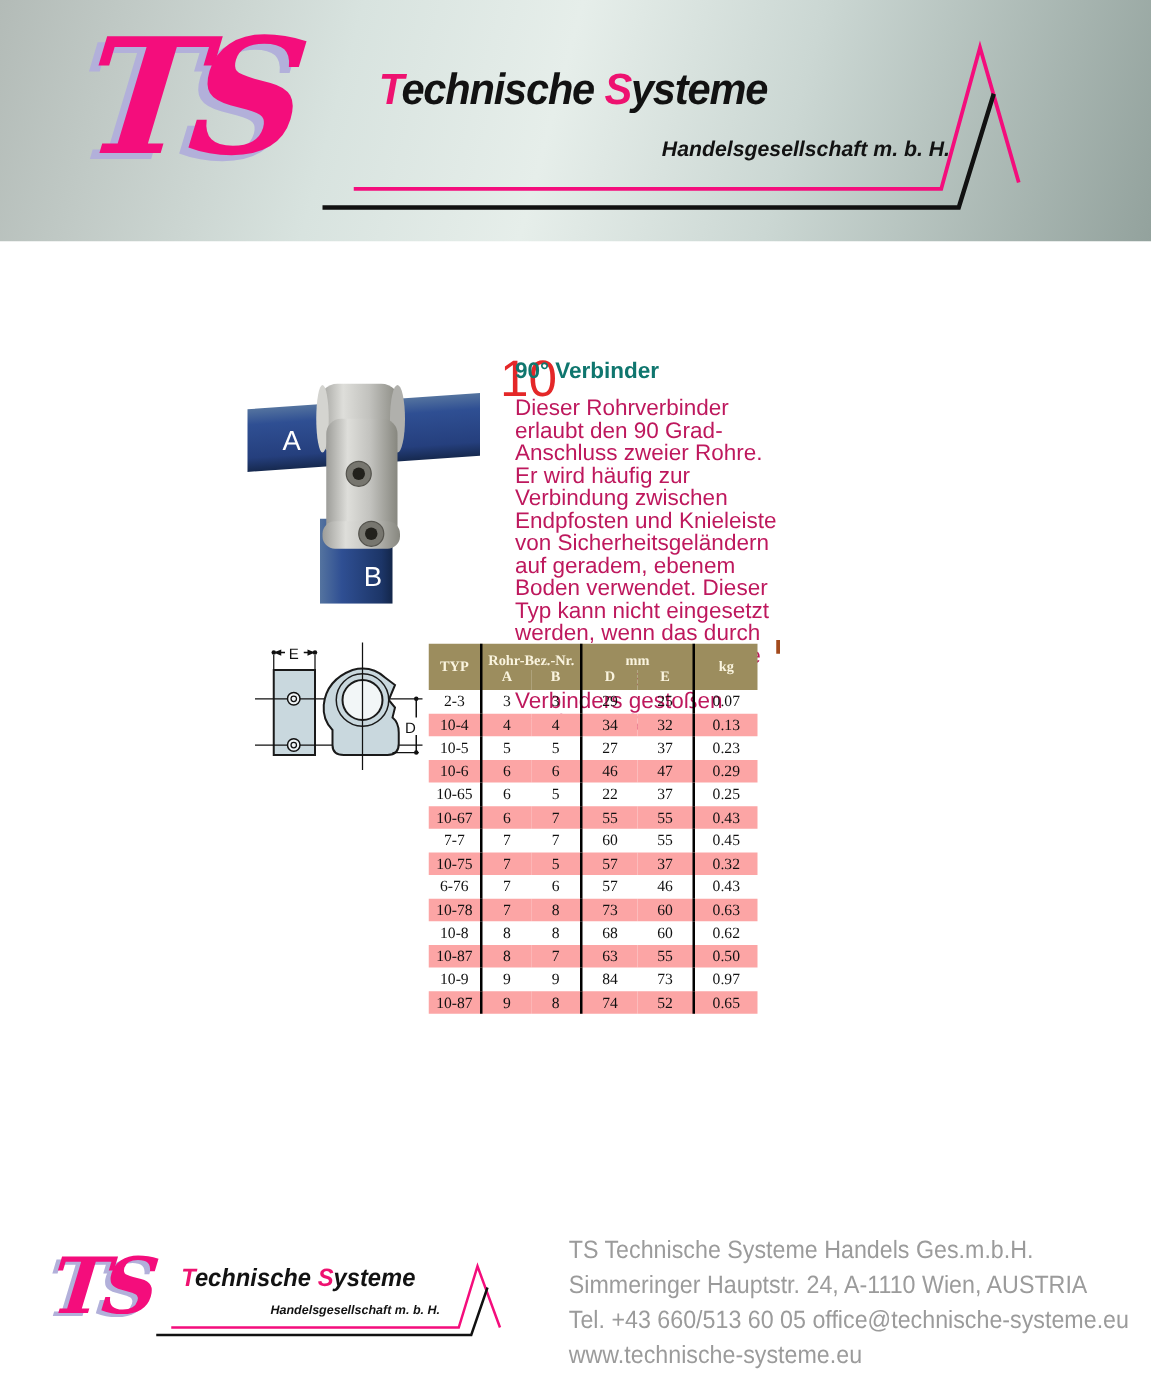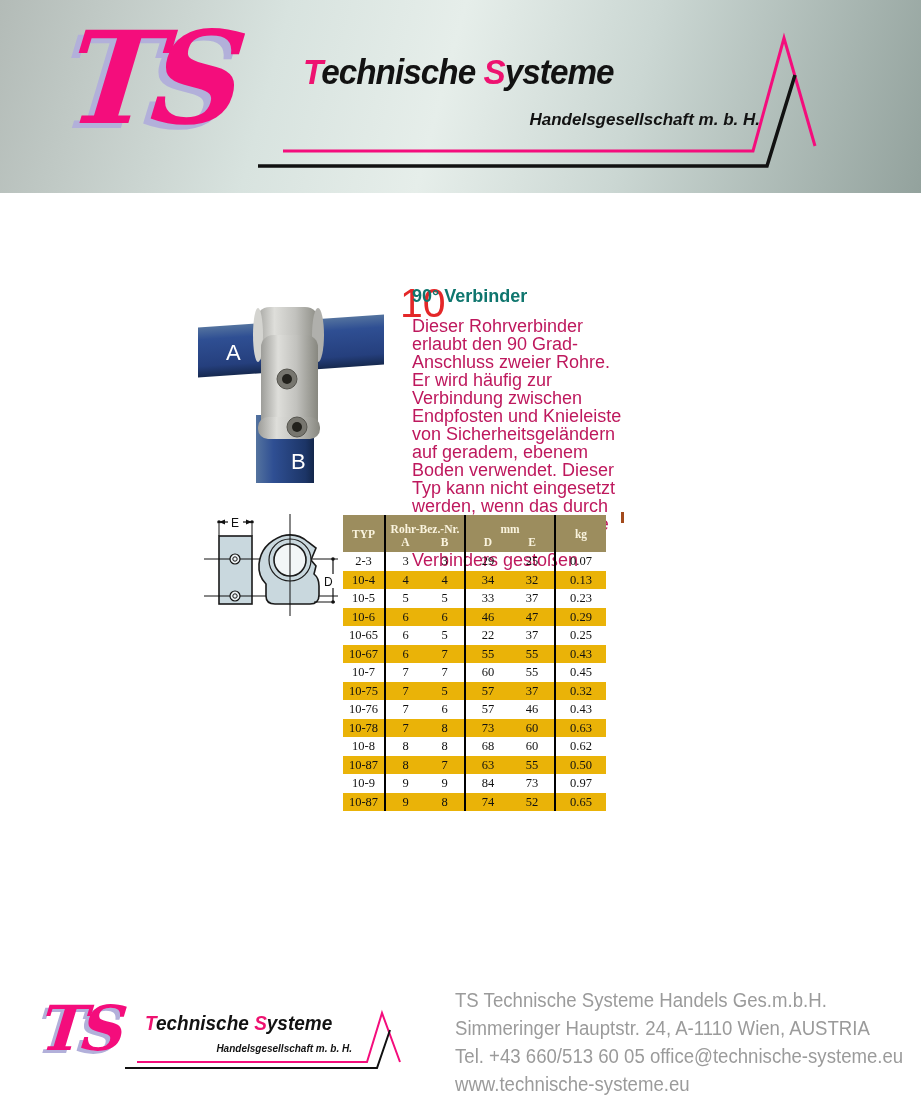--- a/index.html
+++ b/index.html
@@ -36,21 +36,21 @@
   
   #spec-table-wrap{position:absolute;left:343px;top:515px;}
   table#spec-table{border-collapse:collapse;table-layout:fixed;width:263px;font-family:Liberation Serif, serif;}
   #spec-table th{background:#9c8d5e;color:#faf4df;font-size:11.5px;font-weight:bold;
     padding:0;text-align:center;}
   #spec-table tr.h1 th{height:20px;vertical-align:bottom;padding-bottom:1px;}
   #spec-table tr.h1 th.spanv{vertical-align:middle;padding-bottom:0;}
   #spec-table tr.h2 th{height:16px;vertical-align:top;}
   #spec-table td{font-size:12.5px;color:#111;text-align:center;height:18.5px;
     padding:0;line-height:1;}
-  #spec-table tr.beige td{background:#eab308;margin-top:24px;}
+  #spec-table tr.beige td{background:#fca5a5;margin-top:24px;}
   #spec-table .sep{border-right:2px solid #000;}
   #page-mark{position:absolute;left:621px;top:512px;width:3px;height:11px;background:#a34a1c;}
 
   
   #footer-logo-ts{position:absolute;left:42px;top:995px;font-family:"DejaVu Serif",serif;
     font-style:italic;font-weight:bold;font-size:62px;line-height:1.1;letter-spacing:-6px;
     color:#f40d7c;text-shadow:-4px 3px 0 #b2b0da;transform:skewX(-6deg);}
   #footer-brand{position:absolute;left:145px;top:1012px;font-size:20px;font-weight:bold;
     font-style:italic;color:#121212;white-space:nowrap;transform:scaleX(0.95);
     transform-origin:left top;}
@@ -194,21 +194,21 @@
             <td>4</td>
             <td class="sep">4</td>
             <td>34</td>
             <td class="sep">32</td>
             <td>0.13</td>
           </tr>
           <tr>
             <td class="sep">10-5</td>
             <td>5</td>
             <td class="sep">5</td>
-            <td>33</td>
+            <td>27</td>
             <td class="sep">37</td>
             <td>0.23</td>
           </tr>
           <tr class="beige">
             <td class="sep">10-6</td>
             <td>6</td>
             <td class="sep">6</td>
             <td>46</td>
             <td class="sep">47</td>
             <td>0.29</td>
@@ -223,37 +223,37 @@
           </tr>
           <tr class="beige">
             <td class="sep">10-67</td>
             <td>6</td>
             <td class="sep">7</td>
             <td>55</td>
             <td class="sep">55</td>
             <td>0.43</td>
           </tr>
           <tr>
-            <td class="sep">10-7</td>
+            <td class="sep">7-7</td>
             <td>7</td>
             <td class="sep">7</td>
             <td>60</td>
             <td class="sep">55</td>
             <td>0.45</td>
           </tr>
           <tr class="beige">
             <td class="sep">10-75</td>
             <td>7</td>
             <td class="sep">5</td>
             <td>57</td>
             <td class="sep">37</td>
             <td>0.32</td>
           </tr>
           <tr>
-            <td class="sep">10-76</td>
+            <td class="sep">6-76</td>
             <td>7</td>
             <td class="sep">6</td>
             <td>57</td>
             <td class="sep">46</td>
             <td>0.43</td>
           </tr>
           <tr class="beige">
             <td class="sep">10-78</td>
             <td>7</td>
             <td class="sep">8</td>

